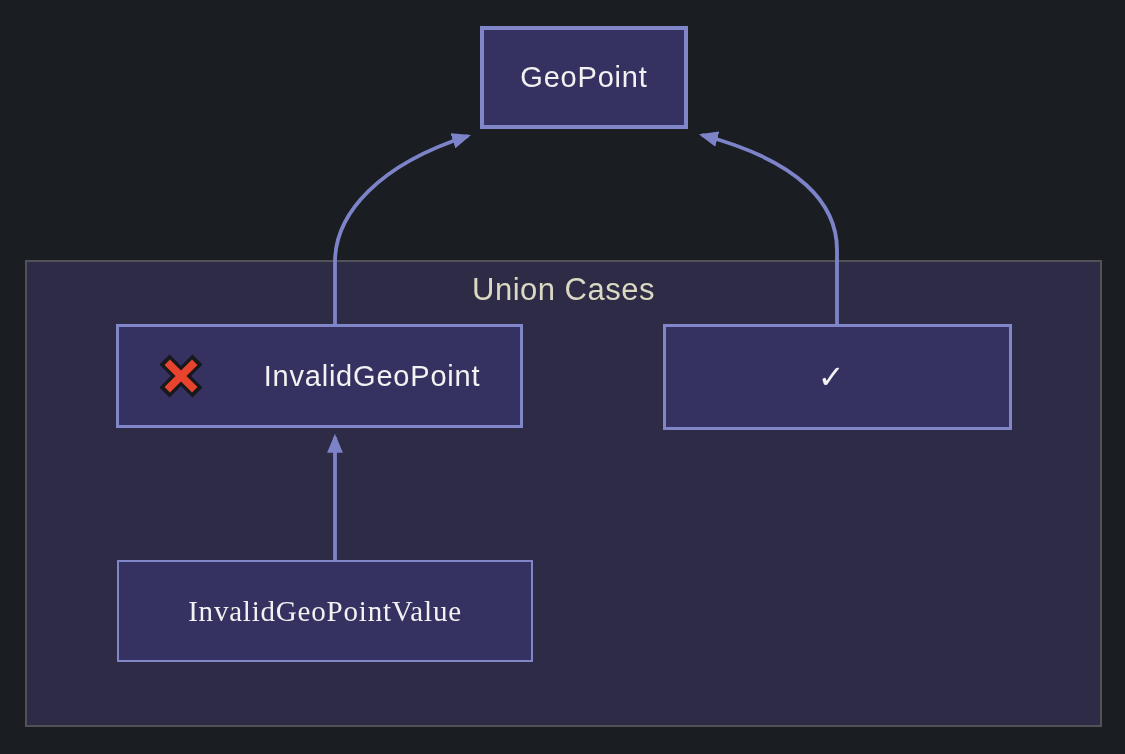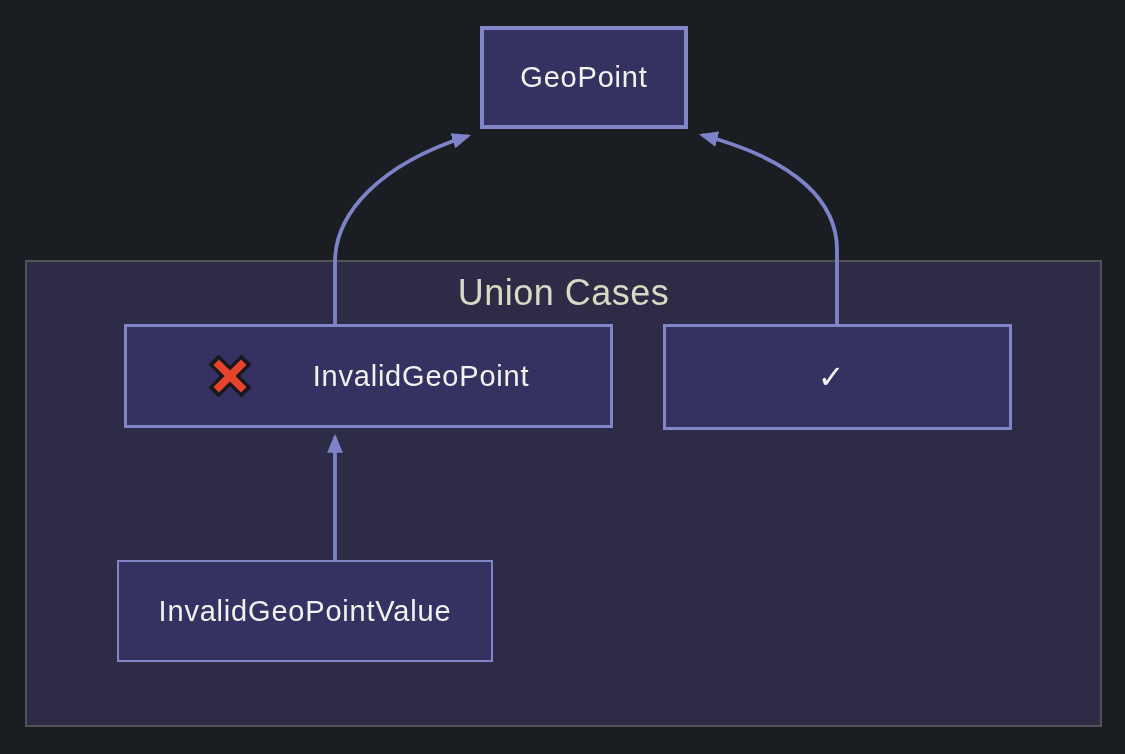--- a/index.html
+++ b/index.html
@@ -42,21 +42,21 @@
     background: var(--group-fill, #2d2b46);
     border: 2px solid var(--group-border, #515157);
     z-index: 1;
   }
   .group-label {
     position: absolute;
     left: 0;
     top: 10px;
     width: 100%;
     text-align: center;
-    font-size: 36px;
+    font-size: 31px;
     letter-spacing: 0.5px;
     color: var(--group-label, #dbd8c3);
   }
   .node {
     position: absolute;
     box-sizing: border-box;
     background: var(--node-fill, #353160);
     border: 3px solid var(--node-border, #8186c9);
     display: flex;
     align-items: center;
@@ -67,38 +67,39 @@
     z-index: 3;
   }
   .node-geopoint {
     left: 480px;
     top: 26px;
     width: 208px;
     height: 103px;
     border-width: 4px;
   }
   .node-invalidgeopoint {
-    left: 124px;
+    left: 116px;
     top: 324px;
-    width: 489px;
+    width: 407px;
     height: 104px;
     gap: 46px;
   }
   .node-validgeopoint {
     left: 663px;
     top: 324px;
     width: 349px;
     height: 106px;
   }
   .node-invalidgeopointvalue {
     left: 117px;
     top: 560px;
-    width: 376px;
+    width: 416px;
     height: 102px;
     border-width: 2px;
+    font-family: Liberation Serif, serif;
   }
   .icon-cross {
     display: inline-block;
     width: 44px;
     height: 44px;
     margin-right: 15px;
     flex: 0 0 auto;
   }
   .icon-check {
     display: inline-block;

